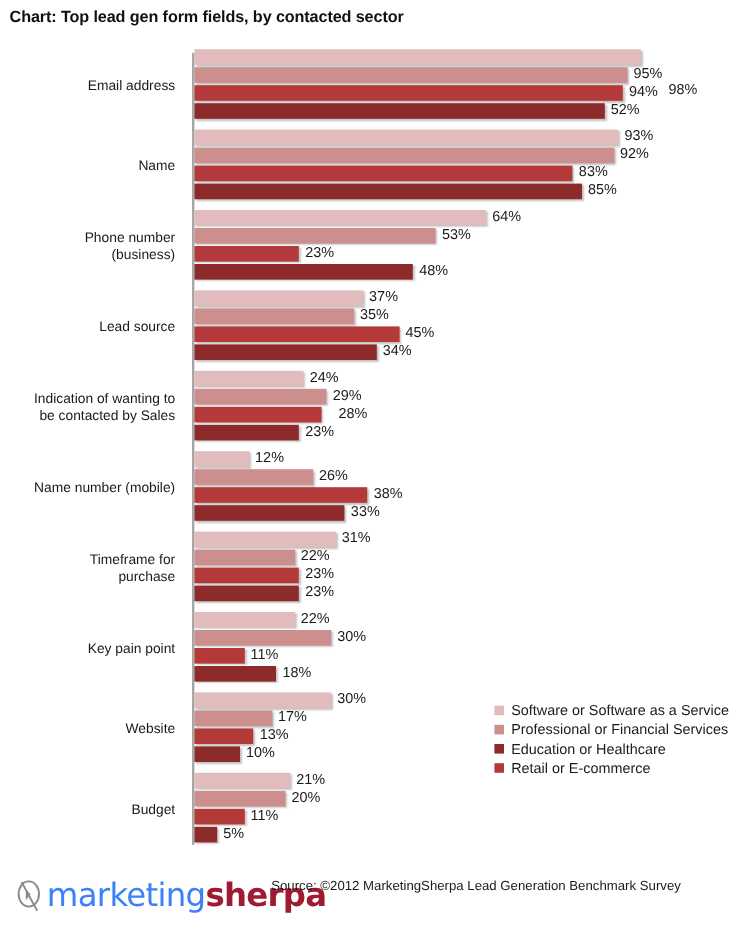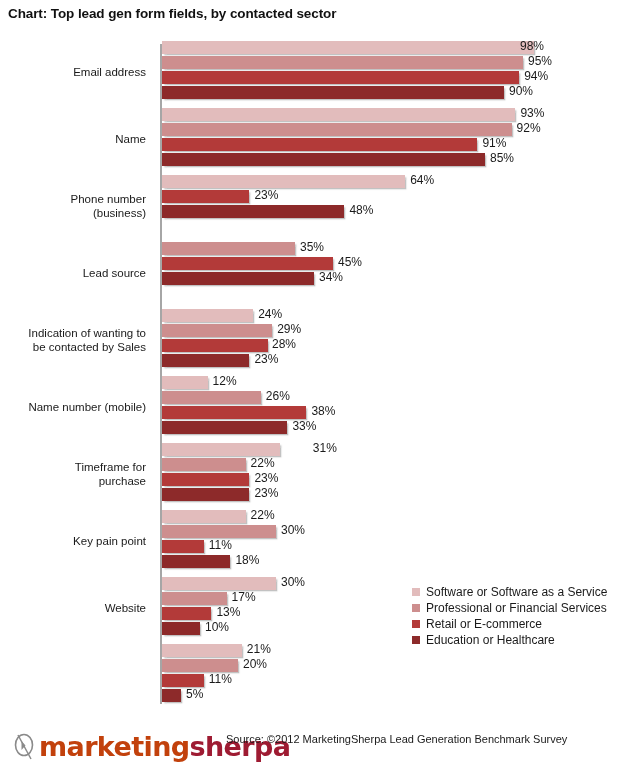--- a/index.html
+++ b/index.html
@@ -109,21 +109,21 @@
     width:26px;height:30px;
     margin-right:1px;
     flex:0 0 auto;
   }
   #logo-text{
     font-size:27px;
     letter-spacing:-0.6px;
     line-height:30px;
     font-family:"DejaVu Sans", sans-serif;
   }
-  #logo-text .lt1{color:#c2410c;font-weight:700;}
+  #logo-text .lt1{color:#3b82f6;font-weight:400;}
   #logo-text .lt2{color:#9e1b32;font-weight:bold;}
   #source{
     position:absolute;
     left:226px;top:10px;
     font-size:11px;
     line-height:15px;
     color:#1a1a1a;
   }
 </style>
 </head>
@@ -132,78 +132,86 @@
 <div id="title">Chart: Top lead gen form fields, by contacted sector</div>
 
 <div id="plot">
   <div id="axis"></div>
   <div id="groups">
       <div class="group" style="top: 0px;">
         <div class="cat-label">Email address</div>
         <div class="bars">
           <div class="barrow">
             <div class="bar s0" title="Software or Software as a Service: 98%" style="width: 372.4px; background: rgb(226, 188, 188);"></div>
-            <div class="val" style="left: 358px;">98%</div>
+            <div class="val" style="left: 395px; margin-top: 28px;">98%</div>
           </div>
           <div class="barrow">
             <div class="bar s1" title="Professional or Financial Services: 95%" style="width: 361px; background: rgb(205, 142, 142);"></div>
             <div class="val" style="left: 366px;">95%</div>
           </div>
           <div class="barrow">
             <div class="bar s2" title="Retail or E-commerce: 94%" style="width: 357.2px; background: rgb(179, 58, 57);"></div>
             <div class="val" style="left: 362.2px;">94%</div>
           </div>
           <div class="barrow">
             <div class="bar s3" title="Education or Healthcare: 90%" style="width: 342px; background: rgb(141, 42, 42);"></div>
-            <div class="val" style="left: 347px;">90%</div>
+            <div class="val" style="left: 347px;">52%</div>
           </div>
         </div>
       </div>
       <div class="group" style="top: 67px;">
         <div class="cat-label">Name</div>
         <div class="bars">
           <div class="barrow">
             <div class="bar s0" title="Software or Software as a Service: 93%" style="width: 353.4px; background: rgb(226, 188, 188);"></div>
             <div class="val" style="left: 358.4px;">93%</div>
           </div>
           <div class="barrow">
             <div class="bar s1" title="Professional or Financial Services: 92%" style="width: 349.6px; background: rgb(205, 142, 142);"></div>
             <div class="val" style="left: 354.6px;">92%</div>
           </div>
           <div class="barrow">
             <div class="bar s2" title="Retail or E-commerce: 83%" style="width: 315.4px; background: rgb(179, 58, 57);"></div>
-            <div class="val" style="left: 320.4px;">91%</div>
+            <div class="val" style="left: 320.4px;">83%</div>
           </div>
           <div class="barrow">
             <div class="bar s3" title="Education or Healthcare: 85%" style="width: 323px; background: rgb(141, 42, 42);"></div>
             <div class="val" style="left: 328px;">85%</div>
           </div>
         </div>
       </div>
       <div class="group" style="top: 134px;">
         <div class="cat-label">Phone number
 (business)</div>
         <div class="bars">
           <div class="barrow">
             <div class="bar s0" title="Software or Software as a Service: 64%" style="width: 243.2px; background: rgb(226, 188, 188);"></div>
             <div class="val" style="left: 248.2px;">64%</div>
           </div>
           <div class="barrow">
+            <div class="bar s1" title="Professional or Financial Services: 53%" style="width: 201.4px; background: rgb(205, 142, 142);"></div>
+            <div class="val" style="left: 206.4px;">53%</div>
+          </div>
+          <div class="barrow">
             <div class="bar s2" title="Retail or E-commerce: 23%" style="width: 87.4px; background: rgb(179, 58, 57);"></div>
             <div class="val" style="left: 92.4px;">23%</div>
           </div>
           <div class="barrow">
             <div class="bar s3" title="Education or Healthcare: 48%" style="width: 182.4px; background: rgb(141, 42, 42);"></div>
             <div class="val" style="left: 187.4px;">48%</div>
           </div>
         </div>
       </div>
       <div class="group" style="top: 201px;">
         <div class="cat-label">Lead source</div>
         <div class="bars">
+          <div class="barrow">
+            <div class="bar s0" title="Software or Software as a Service: 37%" style="width: 140.6px; background: rgb(226, 188, 188);"></div>
+            <div class="val" style="left: 145.6px;">37%</div>
+          </div>
           <div class="barrow">
             <div class="bar s1" title="Professional or Financial Services: 35%" style="width: 133px; background: rgb(205, 142, 142);"></div>
             <div class="val" style="left: 138px;">35%</div>
           </div>
           <div class="barrow">
             <div class="bar s2" title="Retail or E-commerce: 45%" style="width: 171px; background: rgb(179, 58, 57);"></div>
             <div class="val" style="left: 176px;">45%</div>
           </div>
           <div class="barrow">
             <div class="bar s3" title="Education or Healthcare: 40%" style="width: 152px; background: rgb(141, 42, 42);"></div>
@@ -218,21 +226,21 @@
           <div class="barrow">
             <div class="bar s0" title="Software or Software as a Service: 24%" style="width: 91.2px; background: rgb(226, 188, 188);"></div>
             <div class="val" style="left: 96.2px;">24%</div>
           </div>
           <div class="barrow">
             <div class="bar s1" title="Professional or Financial Services: 29%" style="width: 110.2px; background: rgb(205, 142, 142);"></div>
             <div class="val" style="left: 115.2px;">29%</div>
           </div>
           <div class="barrow">
             <div class="bar s2" title="Retail or E-commerce: 28%" style="width: 106.4px; background: rgb(179, 58, 57);"></div>
-            <div class="val" style="left: 110px;">28%</div>
+            <div class="val" style="left: 120px;">28%</div>
           </div>
           <div class="barrow">
             <div class="bar s3" title="Education or Healthcare: 23%" style="width: 87.4px; background: rgb(141, 42, 42);"></div>
             <div class="val" style="left: 92.4px;">23%</div>
           </div>
         </div>
       </div>
       <div class="group" style="top: 335px;">
         <div class="cat-label">Name number (mobile)</div>
         <div class="bars">
@@ -253,21 +261,21 @@
             <div class="val" style="left: 130.4px;">33%</div>
           </div>
         </div>
       </div>
       <div class="group" style="top: 402px;">
         <div class="cat-label">Timeframe for
 purchase</div>
         <div class="bars">
           <div class="barrow">
             <div class="bar s0" title="Software or Software as a Service: 31%" style="width: 117.8px; background: rgb(226, 188, 188);"></div>
-            <div class="val" style="left: 122.8px; margin-left: 28px;">31%</div>
+            <div class="val" style="left: 122.8px;">31%</div>
           </div>
           <div class="barrow">
             <div class="bar s1" title="Professional or Financial Services: 22%" style="width: 83.6px; background: rgb(205, 142, 142);"></div>
             <div class="val" style="left: 88.6px;">22%</div>
           </div>
           <div class="barrow">
             <div class="bar s2" title="Retail or E-commerce: 23%" style="width: 87.4px; background: rgb(179, 58, 57);"></div>
             <div class="val" style="left: 92.4px;">23%</div>
           </div>
           <div class="barrow">
@@ -312,20 +320,21 @@
             <div class="bar s2" title="Retail or E-commerce: 13%" style="width: 49.4px; background: rgb(179, 58, 57);"></div>
             <div class="val" style="left: 54.4px;">13%</div>
           </div>
           <div class="barrow">
             <div class="bar s3" title="Education or Healthcare: 10%" style="width: 38px; background: rgb(141, 42, 42);"></div>
             <div class="val" style="left: 43px;">10%</div>
           </div>
         </div>
       </div>
       <div class="group" style="top: 603px;">
+        <div class="cat-label">Budget</div>
         <div class="bars">
           <div class="barrow">
             <div class="bar s0" title="Software or Software as a Service: 21%" style="width: 79.8px; background: rgb(226, 188, 188);"></div>
             <div class="val" style="left: 84.8px;">21%</div>
           </div>
           <div class="barrow">
             <div class="bar s1" title="Professional or Financial Services: 20%" style="width: 76px; background: rgb(205, 142, 142);"></div>
             <div class="val" style="left: 81px;">20%</div>
           </div>
           <div class="barrow">
@@ -344,26 +353,26 @@
 <div id="legend">
     <div class="leg-item">
       <span class="leg-sw s0" style="background: rgb(226, 188, 188);"></span>
       <span>Software or Software as a Service</span>
     </div>
     <div class="leg-item">
       <span class="leg-sw s1" style="background: rgb(205, 142, 142);"></span>
       <span>Professional or Financial Services</span>
     </div>
     <div class="leg-item">
+      <span class="leg-sw s3" style="background: rgb(141, 42, 42);"></span>
+      <span>Education or Healthcare</span>
+    </div>
+    <div class="leg-item">
       <span class="leg-sw s2" style="background: rgb(179, 58, 57);"></span>
       <span>Retail or E-commerce</span>
-    </div>
-    <div class="leg-item">
-      <span class="leg-sw s3" style="background: rgb(141, 42, 42);"></span>
-      <span>Education or Healthcare</span>
     </div>
   </div>
 
 <div id="footer">
   <div id="logo">
     <svg id="logo-mark" viewBox="0 0 26 30">
       <ellipse cx="12" cy="13" rx="8.5" ry="10.5" fill="none" stroke="#8a8a8a" stroke-width="1.6"></ellipse>
       <path d="M6 3 L19 27" stroke="#8a8a8a" stroke-width="1.5" fill="none"></path>
       <path d="M9.5 9 L13.5 13.5 L9.5 18 Z" fill="#8a8a8a"></path>
     </svg>

